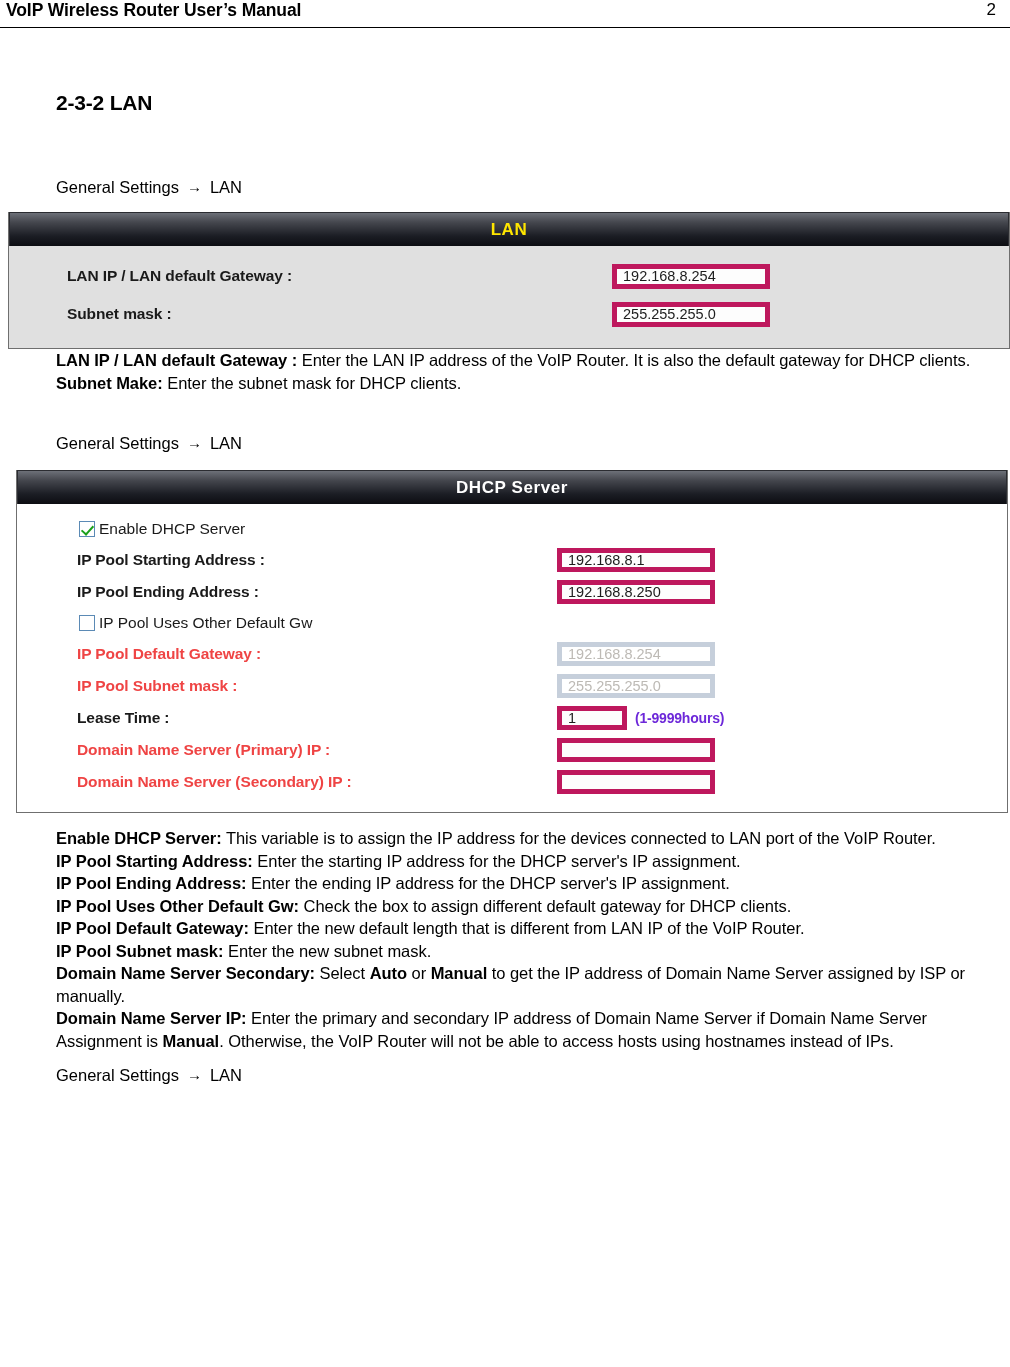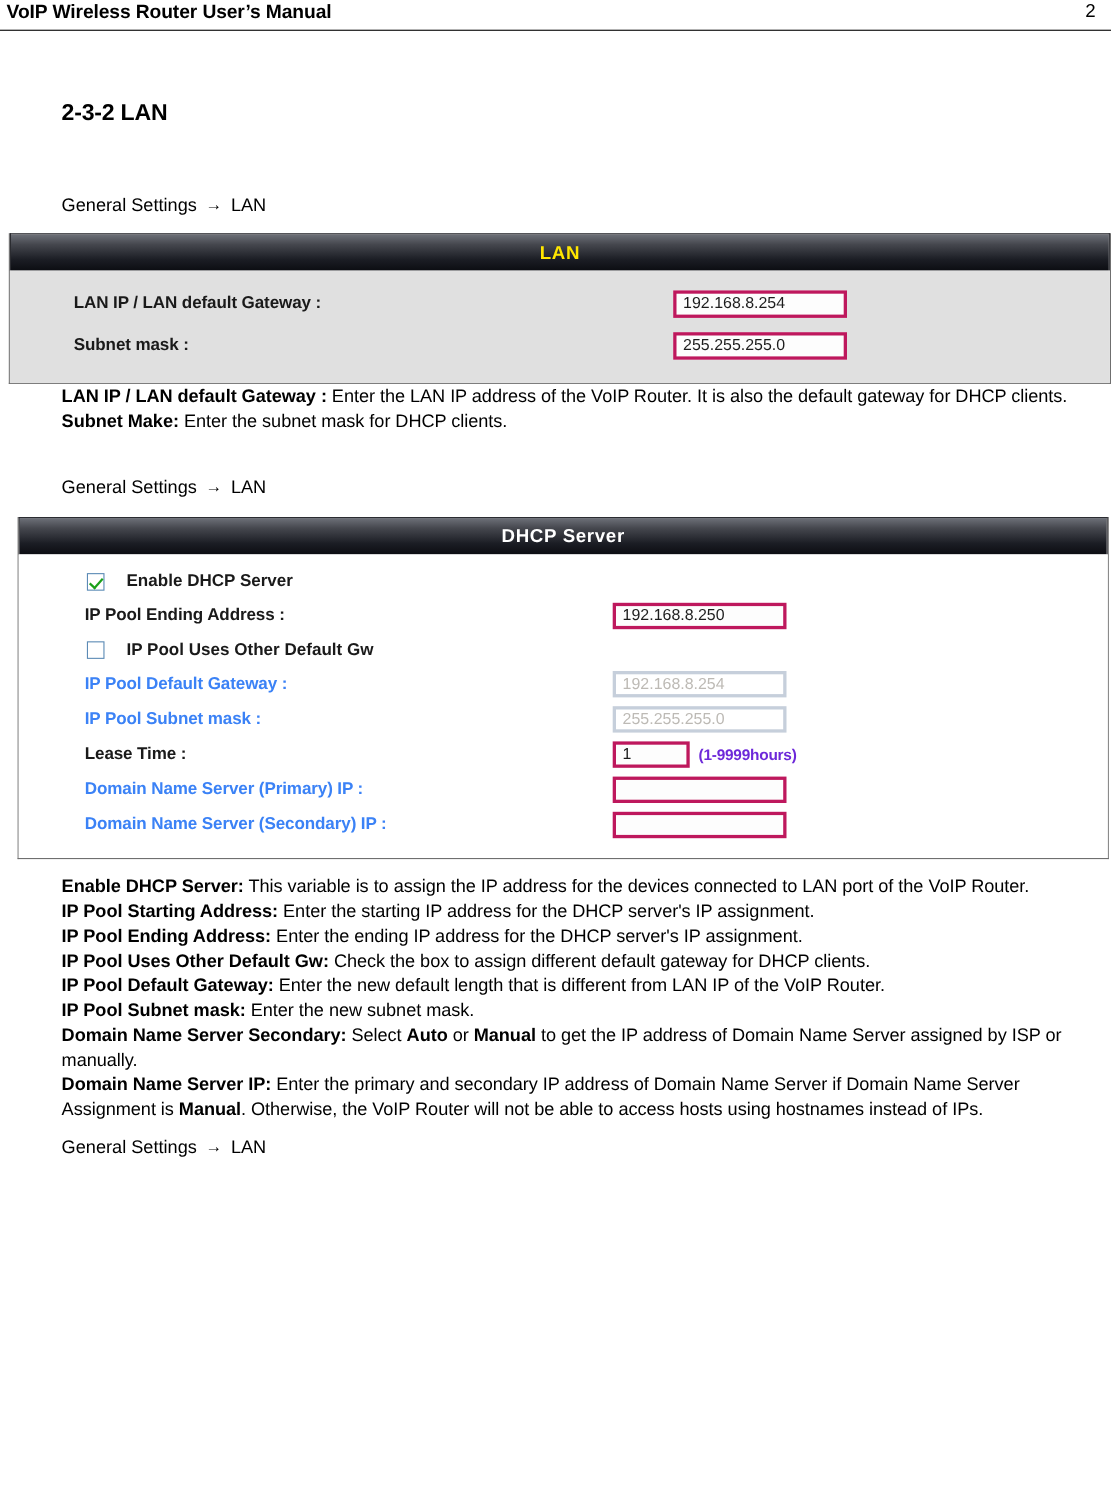--- a/index.html
+++ b/index.html
@@ -115,30 +115,30 @@
 
   .field-label {
     font-size: 15.5px;
     font-weight: bold;
     color: #1a1a1a;
     width: 480px;
     flex: 0 0 auto;
     letter-spacing: -0.1px;
   }
   .panel-lan .field-label { width: 545px; }
-  .field-label.disabled { color: #3b82f6; font-weight: bold; }
+  .field-label.disabled { color: #ef4444; font-weight: bold; }
 
   .field-control { display: flex; align-items: center; }
 
   input.txt {
     font-family: "Liberation Sans", sans-serif;
     font-size: 14.5px;
     color: #1d1d1d;
     background: #fdfdfd;
-    border: 3px solid #be185d;
+    border: 5px solid #be185d;
     height: 24px;
     line-height: 24px;
     padding: 0 6px;
     box-sizing: border-box;
     width: 158px;
   }
   .panel-lan input.txt { width: 158px; height: 25px; }
   input.txt.disabled {
     color: #bdbab5;
     background: #ffffff;
@@ -169,22 +169,22 @@
     content: "";
     position: absolute;
     left: 4px; top: 1px;
     width: 5px; height: 10px;
     border: solid #1aa01a;
     border-width: 0 2.5px 2.5px 0;
     transform: rotate(42deg);
   }
   .check-label {
     font-size: 15.5px;
-    font-weight: bold;
-    margin-left: 20px;
+    font-weight: normal;
+    margin-left: 4px;
     color: #1a1a1a;
   }
 
   .radio-group { display: flex; align-items: center; }
   .radio-item { display: flex; align-items: center; margin-right: 30px; }
   .radio {
     width: 15px; height: 15px;
     border-radius: 50%;
     border: 1px solid #8fa5bd;
     background: #ffffff;
@@ -272,20 +272,26 @@
 
   <div class="panel panel-dhcp">
     <div class="panel-title white">DHCP Server</div>
     <div class="panel-body-white">
 
       <div class="check-row">
         <span class="checkbox checked"></span>
         <span class="check-label">Enable DHCP Server</span>
       </div>
 
+      <div class="field-row">
+        <div class="field-label">IP Pool Starting Address :</div>
+        <div class="field-control">
+          <input class="txt" type="text" value="192.168.8.1" style="">
+        </div>
+      </div>
 
       <div class="field-row">
         <div class="field-label">IP Pool Ending Address :</div>
         <div class="field-control">
           <input class="txt" type="text" value="192.168.8.250" style="">
         </div>
       </div>
 
       <div class="check-row">
         <span class="checkbox"></span>

